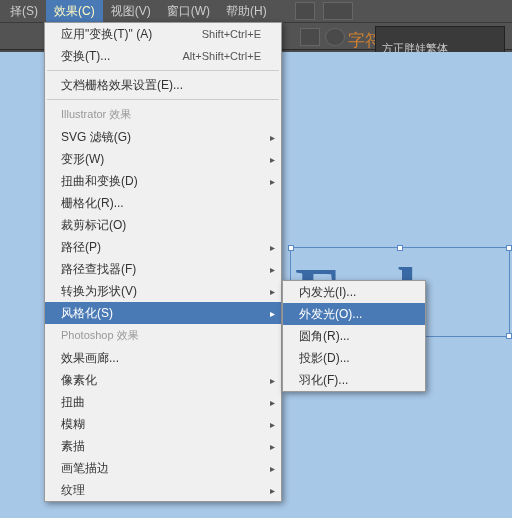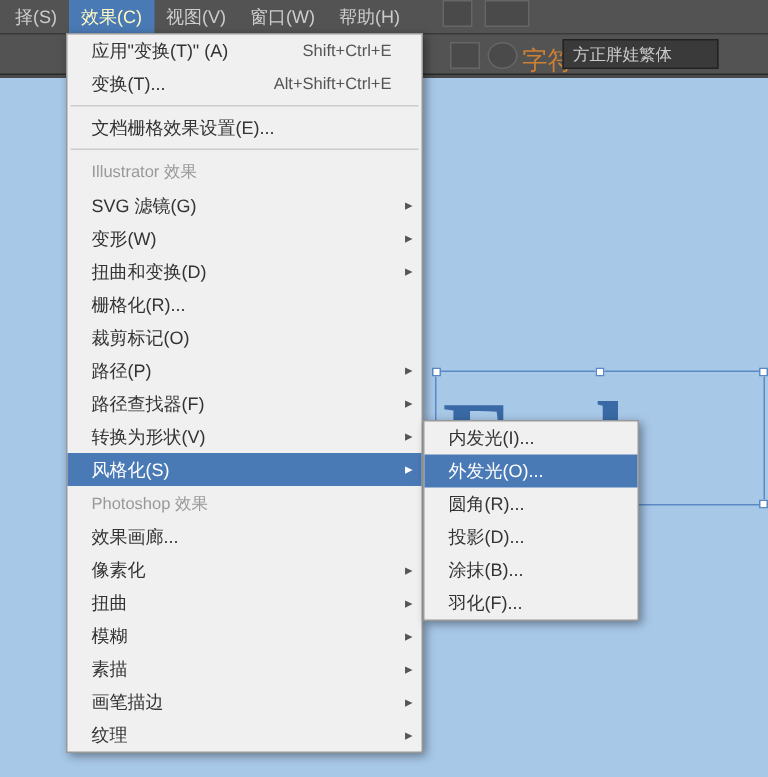--- a/index.html
+++ b/index.html
@@ -1,23 +1,23 @@
 <!DOCTYPE html>
 <html><head>
 <meta charset="utf-8">
 <style>
 *{margin:0;padding:0;box-sizing:border-box;font-family:"Microsoft YaHei",sans-serif;font-size:12px}
 body{width:512px;height:518px;background:#4a4a4a;overflow:hidden;position:relative}
-.menubar{height:22px;background:#535353;display:flex;align-items:flex-start;color:#ccc;padding-left:2px}
+.menubar{height:22px;background:#535353;display:flex;align-items:center;color:#ccc;padding-left:2px}
 .menubar .mitem{padding:3px 8px;cursor:default}
 .menubar .mitem.active{background:#4a7ab5;color:#fef9c3}
 .toolbar{height:28px;background:#535353;border-top:1px solid #3a3a3a;border-bottom:1px solid #2a2a2a;position:relative}
 .tb-icon{position:absolute;width:20px;height:18px;top:5px;border:1px solid #666;background:#4a4a4a}
 .char-label{position:absolute;left:348px;top:6px;color:#d08030;font-size:17px}
-.font-box{position:absolute;left:375px;top:3px;width:104px;height:20px;background:#3a3a3a;border:1px solid #222;color:#ccc;padding:2px 6px;font-size:11px}
+.font-box{position:absolute;left:375px;top:3px;width:130px;height:20px;background:#3a3a3a;border:1px solid #222;color:#ccc;padding:14px 6px;font-size:11px}
 .canvas{position:absolute;left:0;top:52px;width:512px;height:466px;background:#a8c8e8}
 .canvas-text{position:absolute;left:295px;top:200px;font-size:72px;font-weight:900;color:#3a6aa5;font-family:serif;letter-spacing:-2px}
 .text-box{position:absolute;left:290px;top:195px;width:220px;height:90px;border:1px solid #5a8ac5}
 .handle{position:absolute;width:6px;height:6px;background:#fff;border:1px solid #5a8ac5}
 .menu{position:absolute;background:#f0f0f0;border:1px solid #999;box-shadow:2px 2px 6px rgba(0,0,0,.4)}
 .menu1{left:44px;top:22px;width:238px}
 .menu-row{height:22px;display:flex;align-items:center;padding:0 20px 0 16px;color:#333;cursor:default;position:relative}
 .menu-row .lbl{flex:1}
 .menu-row .sc{color:#555;font-size:11px}
 .menu-row.hl{background:#4a7ab5;color:#fff}
@@ -138,19 +138,16 @@
       <div class="menu-row hl">
         <span class="lbl">外发光(O)...</span>
       </div>
       <div class="menu-row">
         <span class="lbl">圆角(R)...</span>
       </div>
       <div class="menu-row">
         <span class="lbl">投影(D)...</span>
       </div>
       <div class="menu-row">
-        <span class="lbl">涂抹(B)...</span>
-      </div>
-      <div class="menu-row">
         <span class="lbl">羽化(F)...</span>
       </div>
     </div>
 </div>
 
 </body></html>

